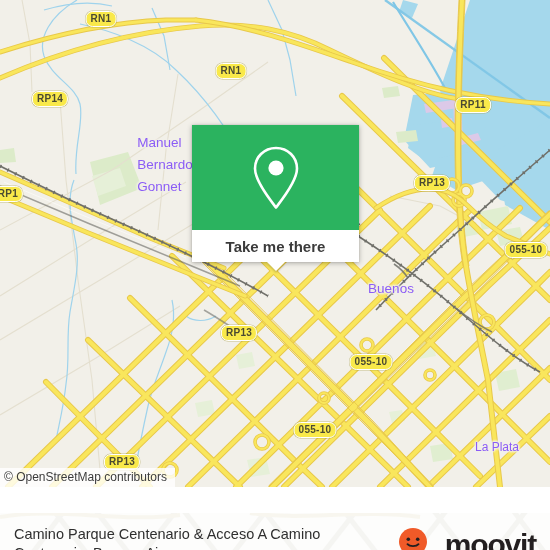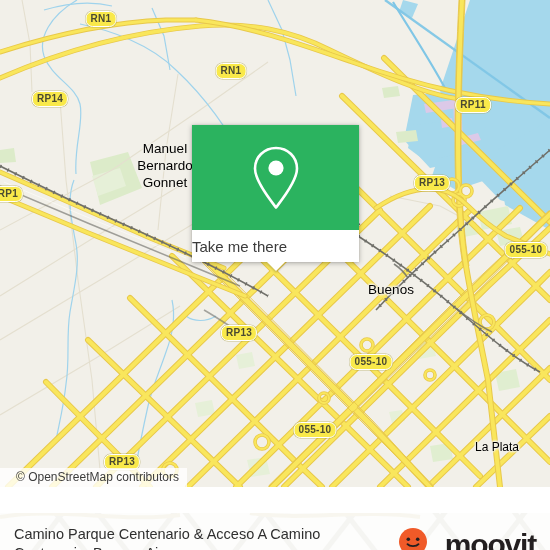--- a/index.html
+++ b/index.html
@@ -33,24 +33,24 @@
     line-height:11px;
     white-space:nowrap;
     box-shadow:0 0 0 .5px rgba(160,150,60,.55);
     transform:translate(-50%,-50%);
   }
   .shield.wide{ font-size:10px;margin-left:20px; }
 
   
   .place{
     position:absolute;
-    color:#000000;
+    color:#8b5cf6;
     font-size:13.5px;
-    line-height:17px;
-    text-align:center;
+    line-height:22px;
+    text-align:left;
     white-space:pre;
     transform:translate(-50%,-50%);
     text-shadow:
       0 0 3px #F2F0E9, 0 0 3px #F2F0E9, 0 0 3px #F2F0E9,
       1px 0 2px #F2F0E9, -1px 0 2px #F2F0E9, 0 1px 2px #F2F0E9, 0 -1px 2px #F2F0E9;
   }
   .place.big{ font-size:12px; }
 
   
   #popup-card{
@@ -61,41 +61,42 @@
     box-shadow:0 1px 5px rgba(0,0,0,.30), 0 0 0 .5px rgba(0,0,0,.06);
     z-index:20;
   }
   #popup-hero{
     width:100%; height:105px;
     background:#2BB35F;
     display:flex; align-items:center; justify-content:center;
   }
   #popup-cta{
     height:32px;
-    display:flex; align-items:center; 
+    display:flex; align-items:center; justify-content:center;
     color:#3b3b3b;
     font-size:15px;
+    font-weight:bold;
   }
   #popup-tail{
     position:absolute;
     left:50%; bottom:-9px; transform:translateX(-50%);
     width:0;height:0;
     border-left:9px solid transparent;
     border-right:9px solid transparent;
     border-top:9px solid #ffffff;
     filter:drop-shadow(0 2px 1px rgba(0,0,0,.18));
     z-index:21;
   }
 
   
   #attribution{
     position:absolute;
     left:0; top:468px;
     background:rgba(255,255,255,.80);
-    padding:2px 8px 3px 16px;
+    padding:2px 8px 3px 4px;
     font-size:12px;
     color:#3c3c3c;
     z-index:15;
     white-space:nowrap;
   }
 
   
   #footer{
     position:absolute; left:0; top:513px; width:550px; height:63px;
     background:#FDFDFD;

